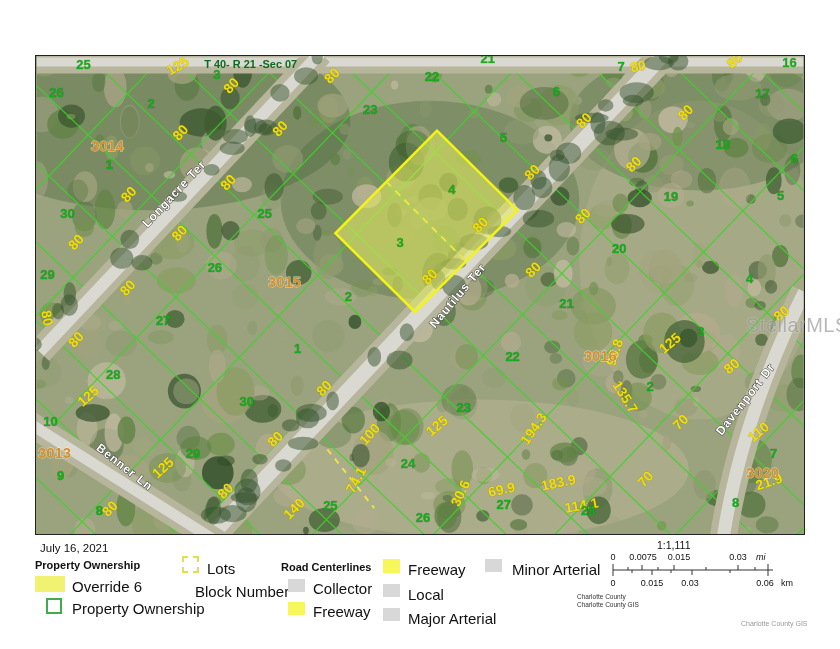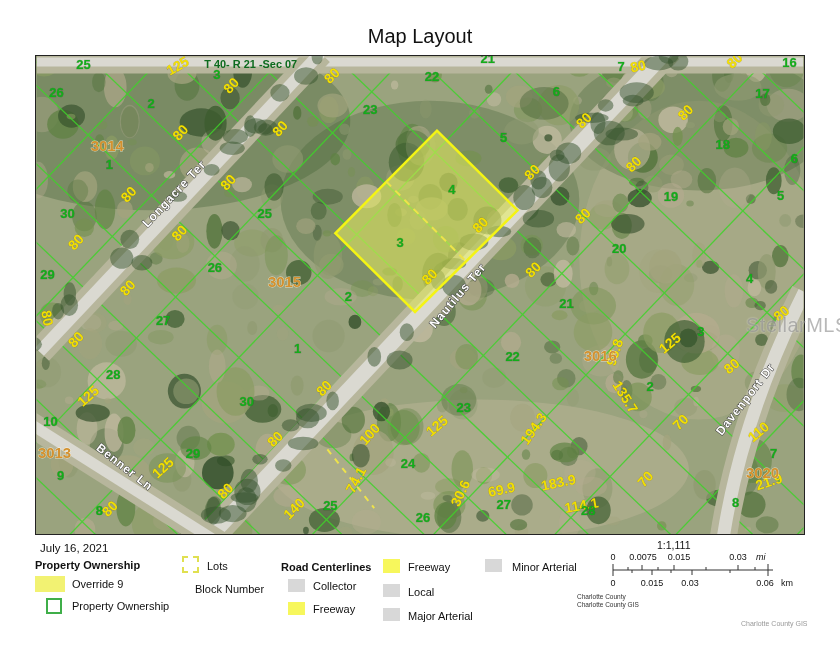--- a/index.html
+++ b/index.html
@@ -15,39 +15,38 @@
   .dim{fill:#f2df00;font-weight:700;paint-order:stroke;stroke:rgba(100,80,0,0.35);stroke-width:.6px;}
   .blk{fill:#d4912e;font-weight:700;paint-order:stroke;stroke:rgba(255,255,240,0.65);stroke-width:.8px;}
   .street{fill:#ffffff;font-weight:700;letter-spacing:1px;paint-order:stroke;stroke:#3c3c3c;stroke-width:1px;}
   .section{fill:#0d6b1e;font-weight:700;}
   .watermark{position:absolute;left:746px;top:314px;font-size:20px;font-weight:400;
              color:rgba(125,125,125,0.55);letter-spacing:.5px;z-index:6;
              text-shadow:0 0 2px rgba(255,255,255,.6);}
   .abs{position:absolute;}
   .date{font-size:11.5px;}
   .lgd-h{font-size:11px;font-weight:700;}
-  .lgd-t{font-size:11px;}
+  .lgd-t{font-size:15px;}
   .swatch{position:absolute;}
   .sw-yellow{background:#f2f272;}
   .sw-roadyellow{background:#f7f75c;}
   .sw-gray{background:#d8d8d8;}
   .sw-outline{background:#fff;border:2px solid #3fae49;}
   .sw-dash{background:#fff;border:2px dashed #e0e050;}
   .ratio{font-size:10.5px;width:80px;}
   .sc-num{font-size:9px;transform:translateX(-50%);position:absolute;}
   .sc-unit{font-size:9px;position:absolute;}
   .credits{font-size:6.5px;line-height:8px;color:#333;}
   .credit-br{font-size:7px;color:#999;}
 </style>
 </head>
 <body>
 
 <div class="page">
 
-  <div class="title">Map Layout</div>
 
   <div class="map-frame">
     <svg id="map-svg" width="768" height="478" viewBox="35 55 770 480">
         <defs>
           <clipPath id="mclip">
             <rect x="35" y="55" width="770" height="480"></rect>
           </clipPath>
         </defs>
         <rect x="35" y="55" width="770" height="480" fill="#9aa37e"></rect>
         <g clip-path="url(#mclip)">
@@ -658,21 +657,21 @@
         <text x="250" y="67" class="section" font-size="11">T 40- R 21 -Sec 07</text>
       </svg>
   </div>
 
   <div class="watermark">StellarMLS</div>
 
   <div class="abs date" style="left:40px;top:542px;">July 16, 2021</div>
 
   <div class="abs lgd-h" style="left:35px;top:559px;">Property Ownership</div>
   <div class="swatch sw-yellow" style="left:35px;top:576px;width:30px;height:16px;"></div>
-  <div class="abs lgd-t" style="left:72px;top:578px;">Override 9</div>
+  <div class="abs lgd-t" style="left:72px;top:578px;">Override 6</div>
   <div class="swatch sw-outline" style="left:46px;top:598px;width:12px;height:12px;"></div>
   <div class="abs lgd-t" style="left:72px;top:600px;">Property Ownership</div>
 
   <div class="swatch sw-dash" style="left:182px;top:556px;width:13px;height:13px;"></div>
   <div class="abs lgd-t" style="left:207px;top:560px;">Lots</div>
   <div class="abs lgd-t" style="left:195px;top:583px;">Block Number</div>
 
   <div class="abs lgd-h" style="left:281px;top:561px;">Road Centerlines</div>
   <div class="swatch sw-gray" style="left:288px;top:579px;width:17px;height:13px;"></div>
   <div class="abs lgd-t" style="left:313px;top:580px;">Collector</div>

